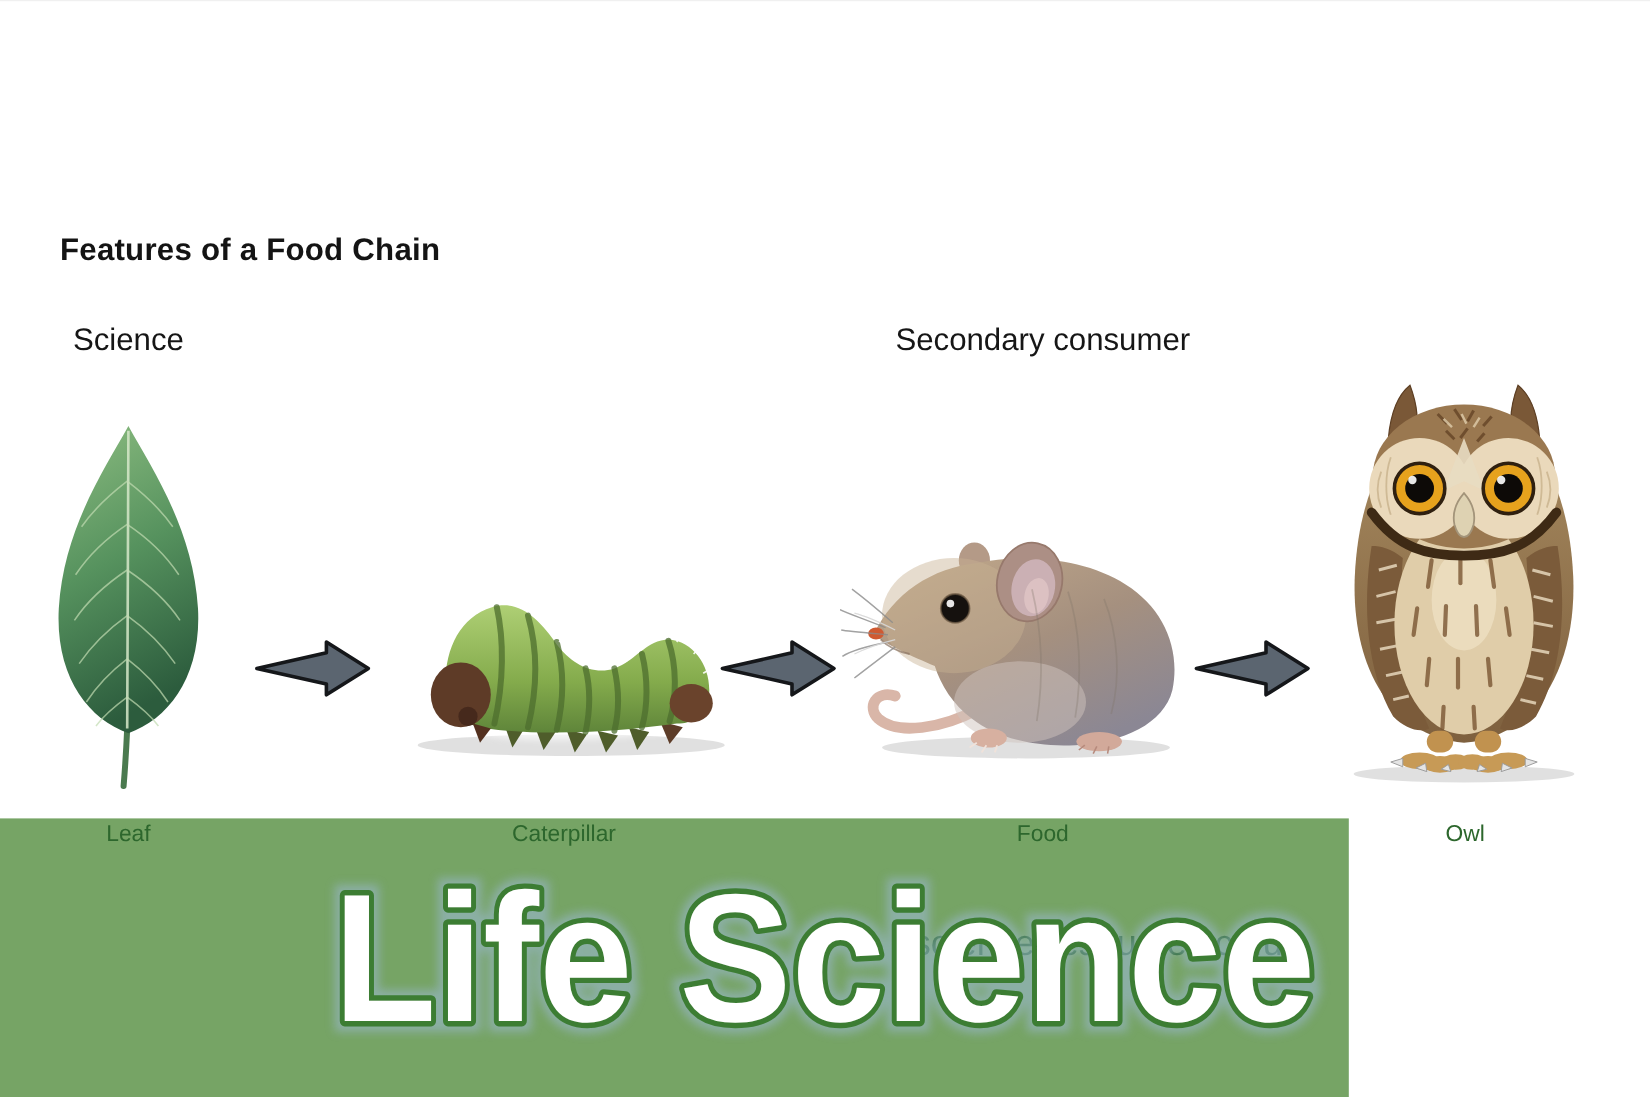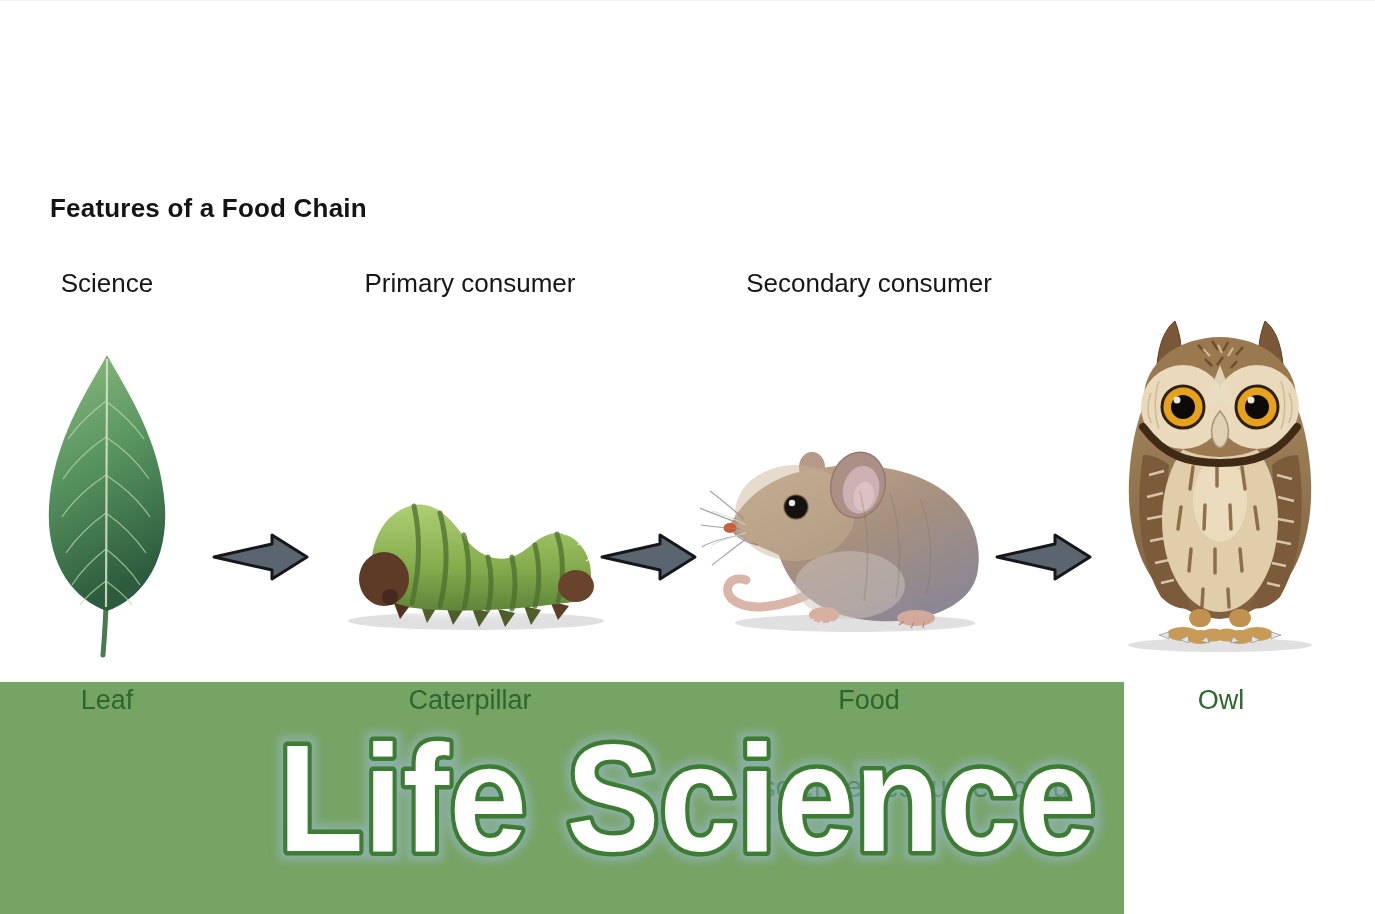--- a/index.html
+++ b/index.html
@@ -20,41 +20,40 @@
   .illus.leaf{left:35px;top:348px;}
   .illus.cat{left:328px;top:472px;}
   .illus.vole{left:700px;top:432px;}
   .illus.owl{left:1113px;top:314px;}
   .arrow{position:absolute;top:530px;}
   .arrow.a0{left:212px}.arrow.a1{left:600px}.arrow.a2{left:995px}
   .banner{
     position:absolute;left:0;top:681px;width:1124px;height:233px;background:#76a465;
   }
   .org-label{
-    position:absolute;top:684px;transform:translateX(-50%);font-size:27px;color:#2d672d;
+    position:absolute;top:684px;transform:translateX(-50%);font-size:19px;color:#2d672d;
     white-space:nowrap;z-index:2;
   }
   .org-label.o0{left:107px}.org-label.o1{left:470px}.org-label.o2{left:869px}.org-label.o3{left:1221px}
   .watermark{
     position:absolute;top:769px;right:40px;font-size:30px;color:#2e6b2e;z-index:1;white-space:nowrap;
   }
   .wordmark{position:absolute;left:235px;top:703px;z-index:3;}
   .wordmark text{
     font-family:"Liberation Sans", sans-serif;font-weight:700;font-size:152px;
   }
 </style>
 </head>
 <body>
 
 <div class="page">
 
   <div class="title">Features of a Food Chain</div>
 
   <div class="role r0">Science</div>
-  <div class="role r1">Primary consumer</div>
   <div class="role r2">Secondary consumer</div>
 
   <svg class="illus leaf" width="145" height="310" viewBox="0 0 145 310">
     <defs>
       <linearGradient id="leafG" x1="0" y1="0" x2="0.25" y2="1">
         <stop offset="0" stop-color="#8dbd81"></stop>
           <stop offset="0.5" stop-color="#56925e"></stop>
           <stop offset="1" stop-color="#2c5c3d"></stop>
       </linearGradient>
     </defs>

